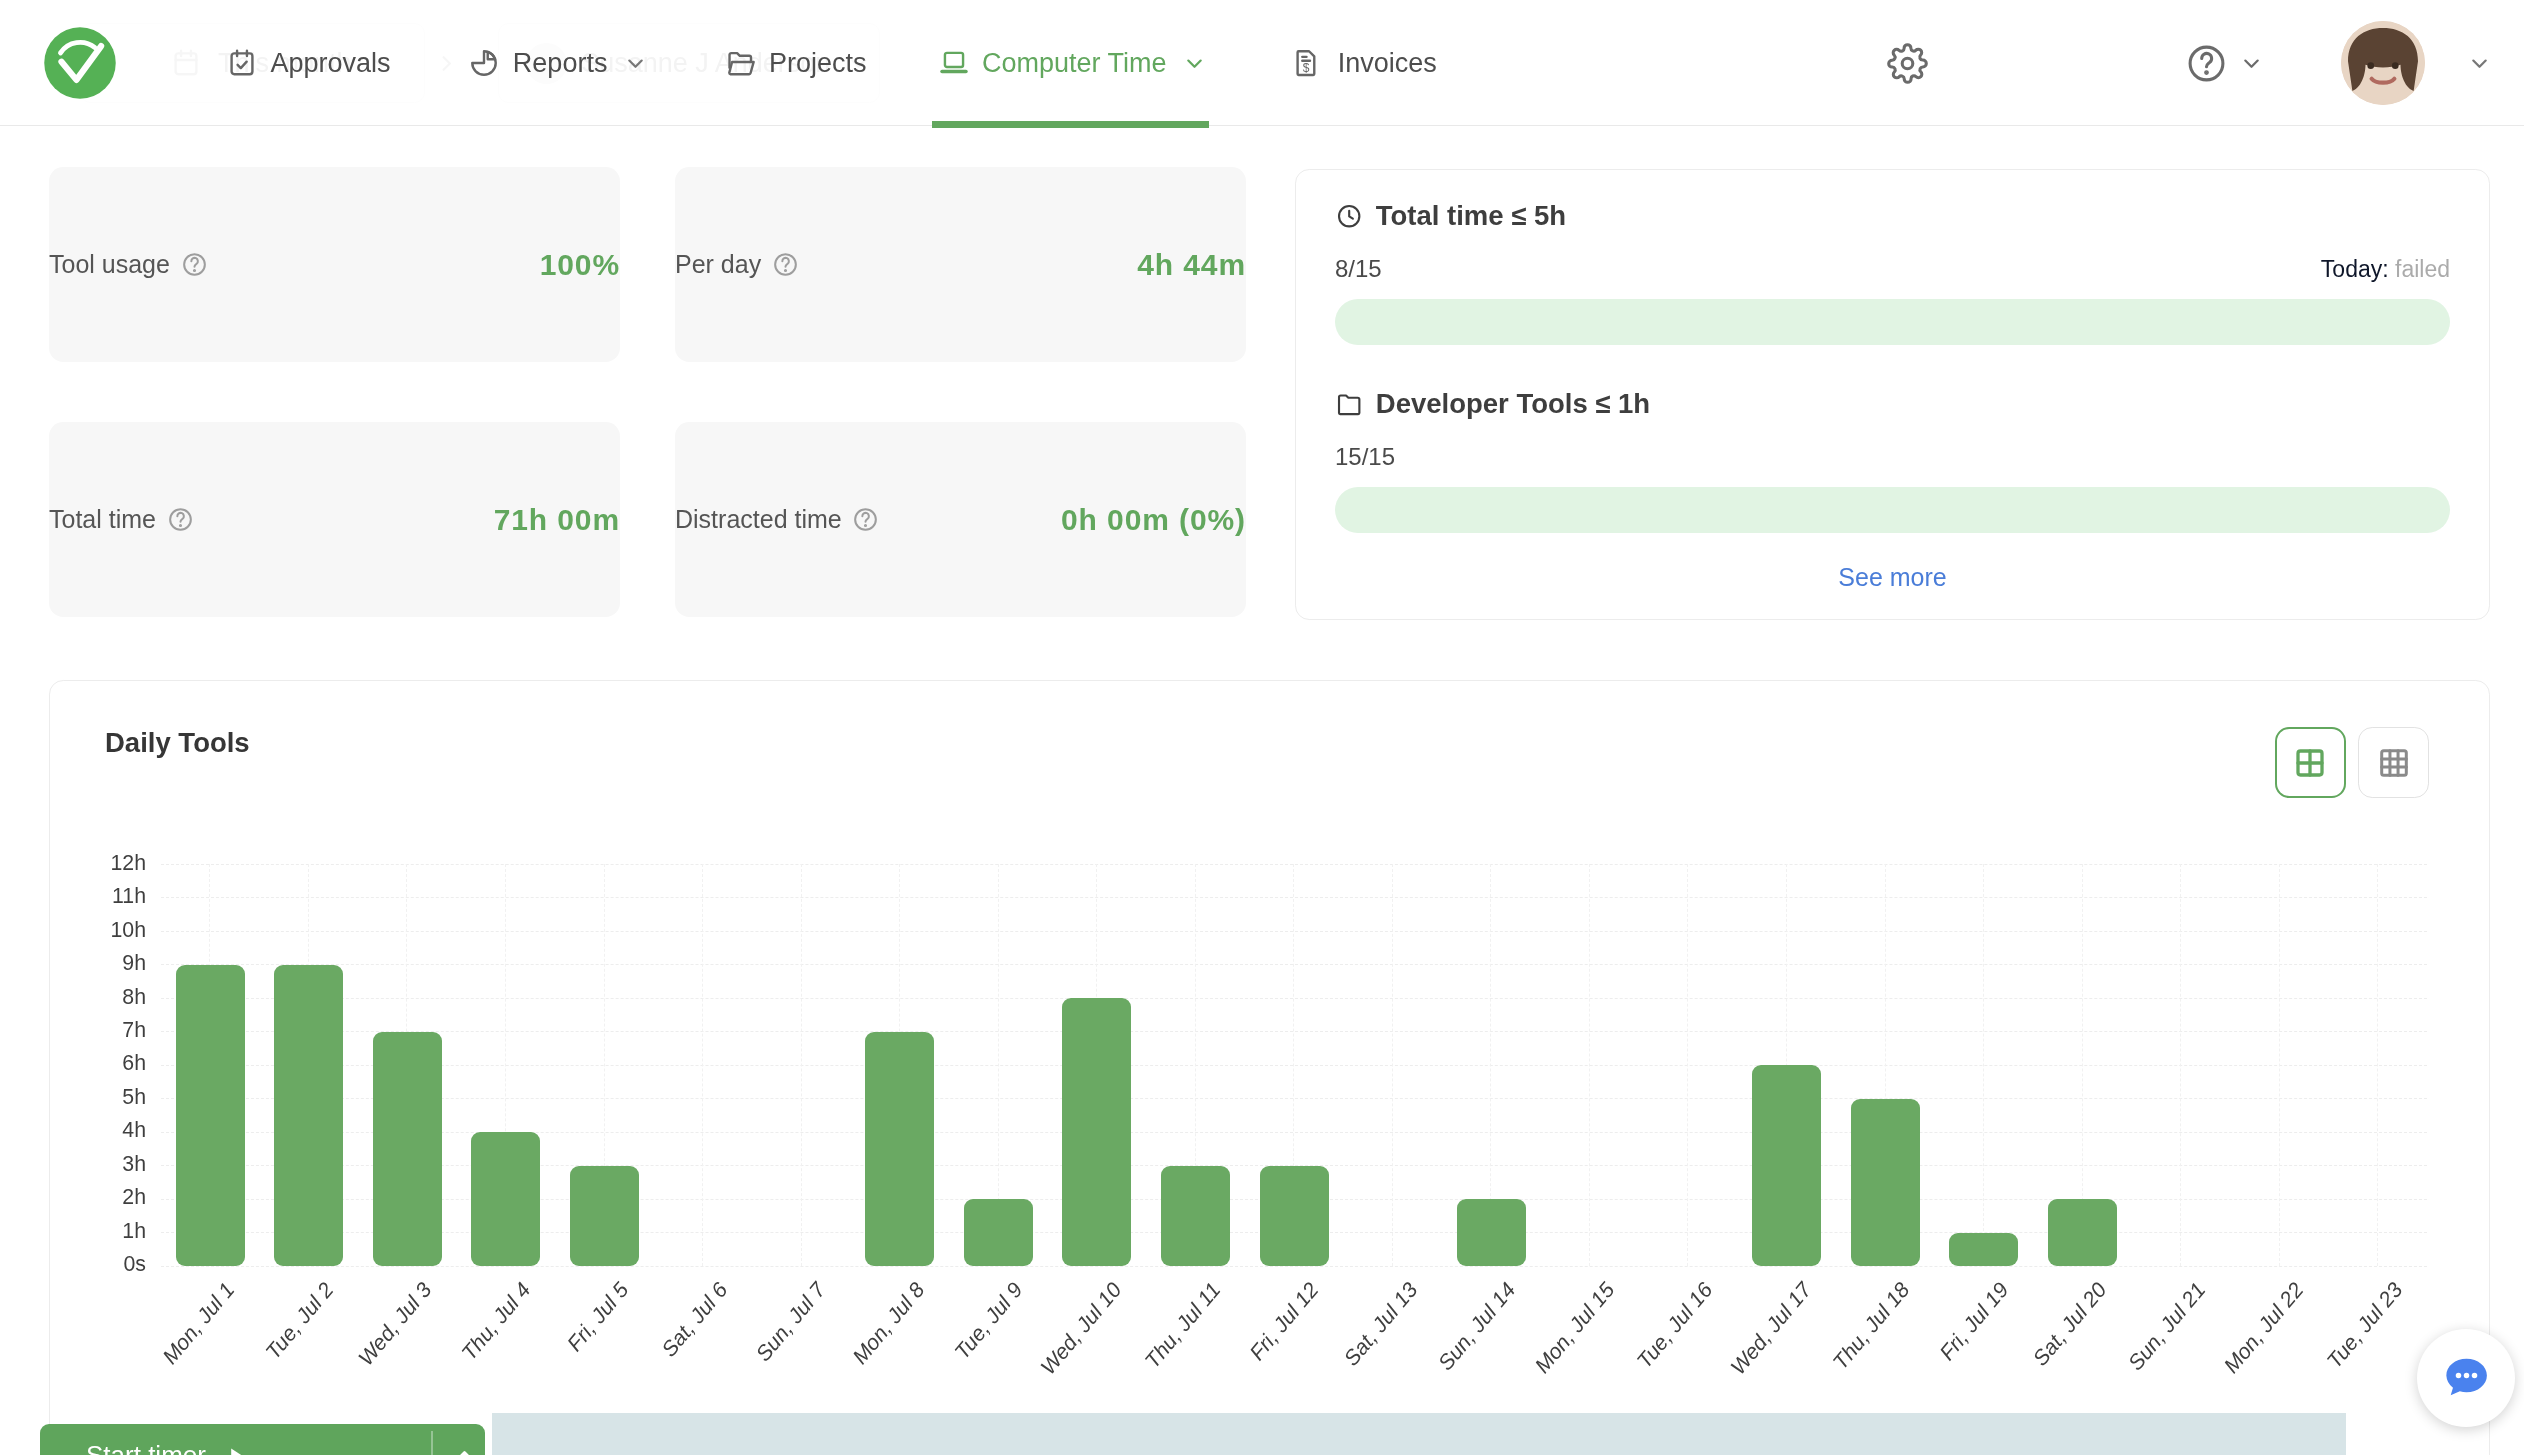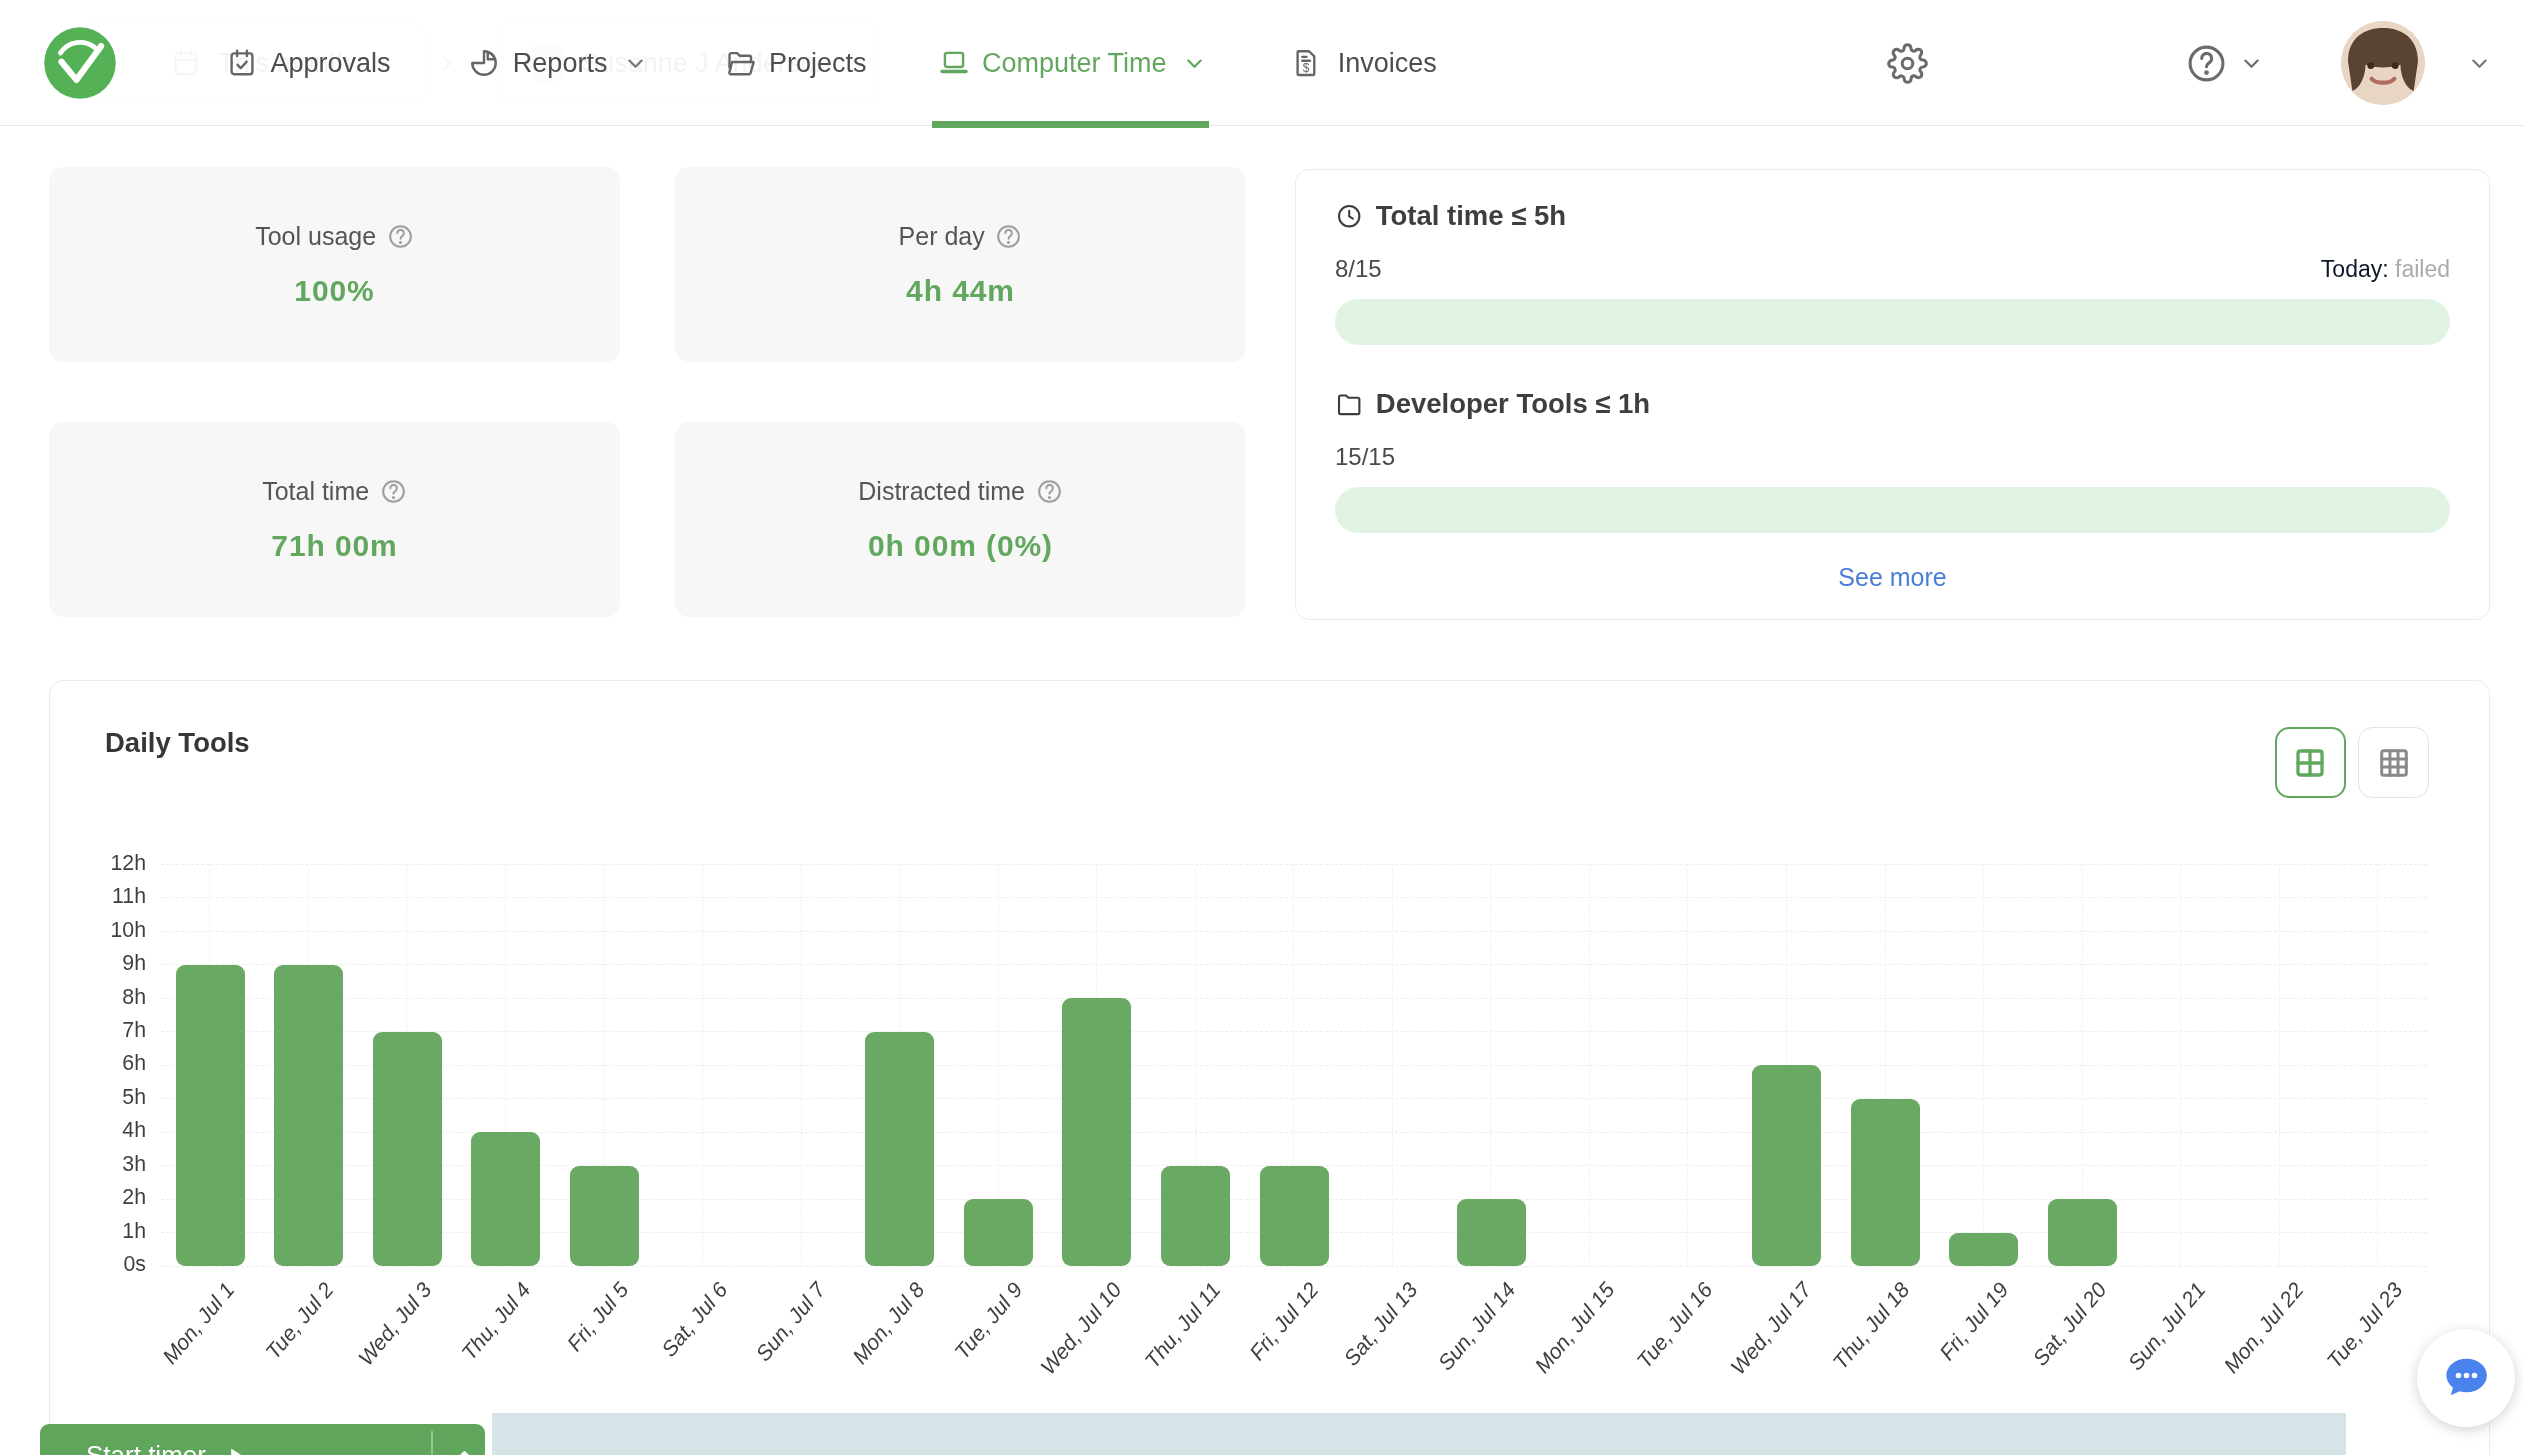--- a/index.html
+++ b/index.html
@@ -41,21 +41,21 @@
   #nav-items .nav-item:nth-child(5){margin-left:82px;gap:16px;}
   #nav-items .nav-item:nth-child(6){margin-left:66px;}
   .gear-btn{margin-left:auto;color:#6b6b6b;cursor:pointer;}
   .help-group{margin-left:258px;display:flex;align-items:center;gap:10.7px;color:#6b6b6b;cursor:pointer;}
   .avatar{margin-left:76px;width:84px;height:84px;border-radius:50%;overflow:hidden;flex:none;cursor:pointer;background:#e8d5c4;}
   .avatar svg{width:100%;height:100%;}
   .user-chevron{margin-left:41px;color:#777;cursor:pointer;}
 
   
   .stats{position:absolute;left:49px;top:167px;display:grid;grid-template-columns:571px 571px;column-gap:55px;row-gap:60px;z-index:2;}
-  .stat-card{height:195px;background:#f7f7f7;border-radius:14.2px;display:flex;flex-direction:column;align-items:center;justify-content:center;gap:23px;}
+  .stat-card{height:195px;background:#f7f7f7;border-radius:14.2px;display:flex;flex-direction:row;align-items:center;justify-content:space-between;gap:23px;}
   .stat-label-row{display:flex;align-items:center;gap:10.7px;font-size:25px;color:#555;}
   .stat-label-row .icon{color:#9e9e9e;}
   .stat-value{font-size:30px;font-weight:700;color:var(--green);letter-spacing:0.9px;}
 
   
   .goals{position:absolute;left:1295px;top:169px;width:1195px;height:451px;background:#fff;border:1.8px solid #ececec;border-radius:14.2px;padding:30px 39px;z-index:2;}
   .goal-title{display:flex;align-items:center;gap:12.4px;font-size:27.5px;font-weight:700;color:#3e3e3e;}
   .goal-title .icon{color:#3e3e3e;}
   .goal-meta{margin-top:23px;display:flex;justify-content:space-between;align-items:baseline;font-size:24px;color:#4a4a4a;}
   .goal-today{font-size:23px;}

